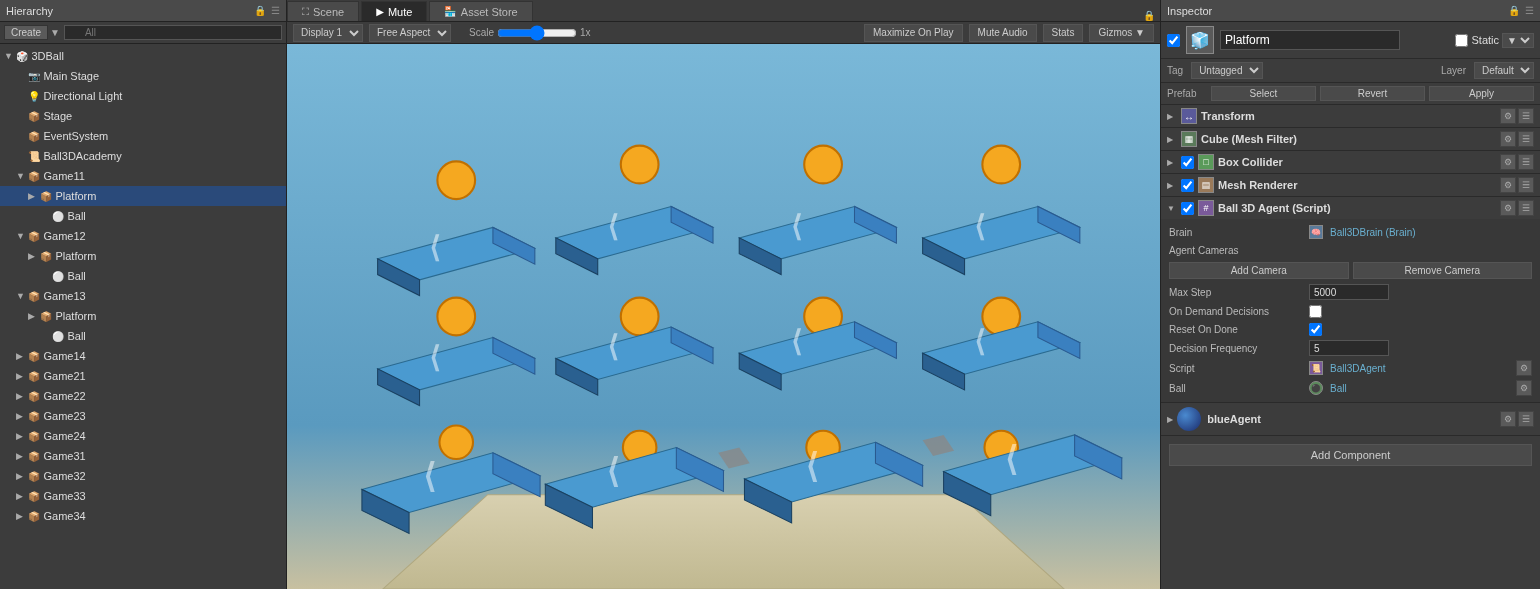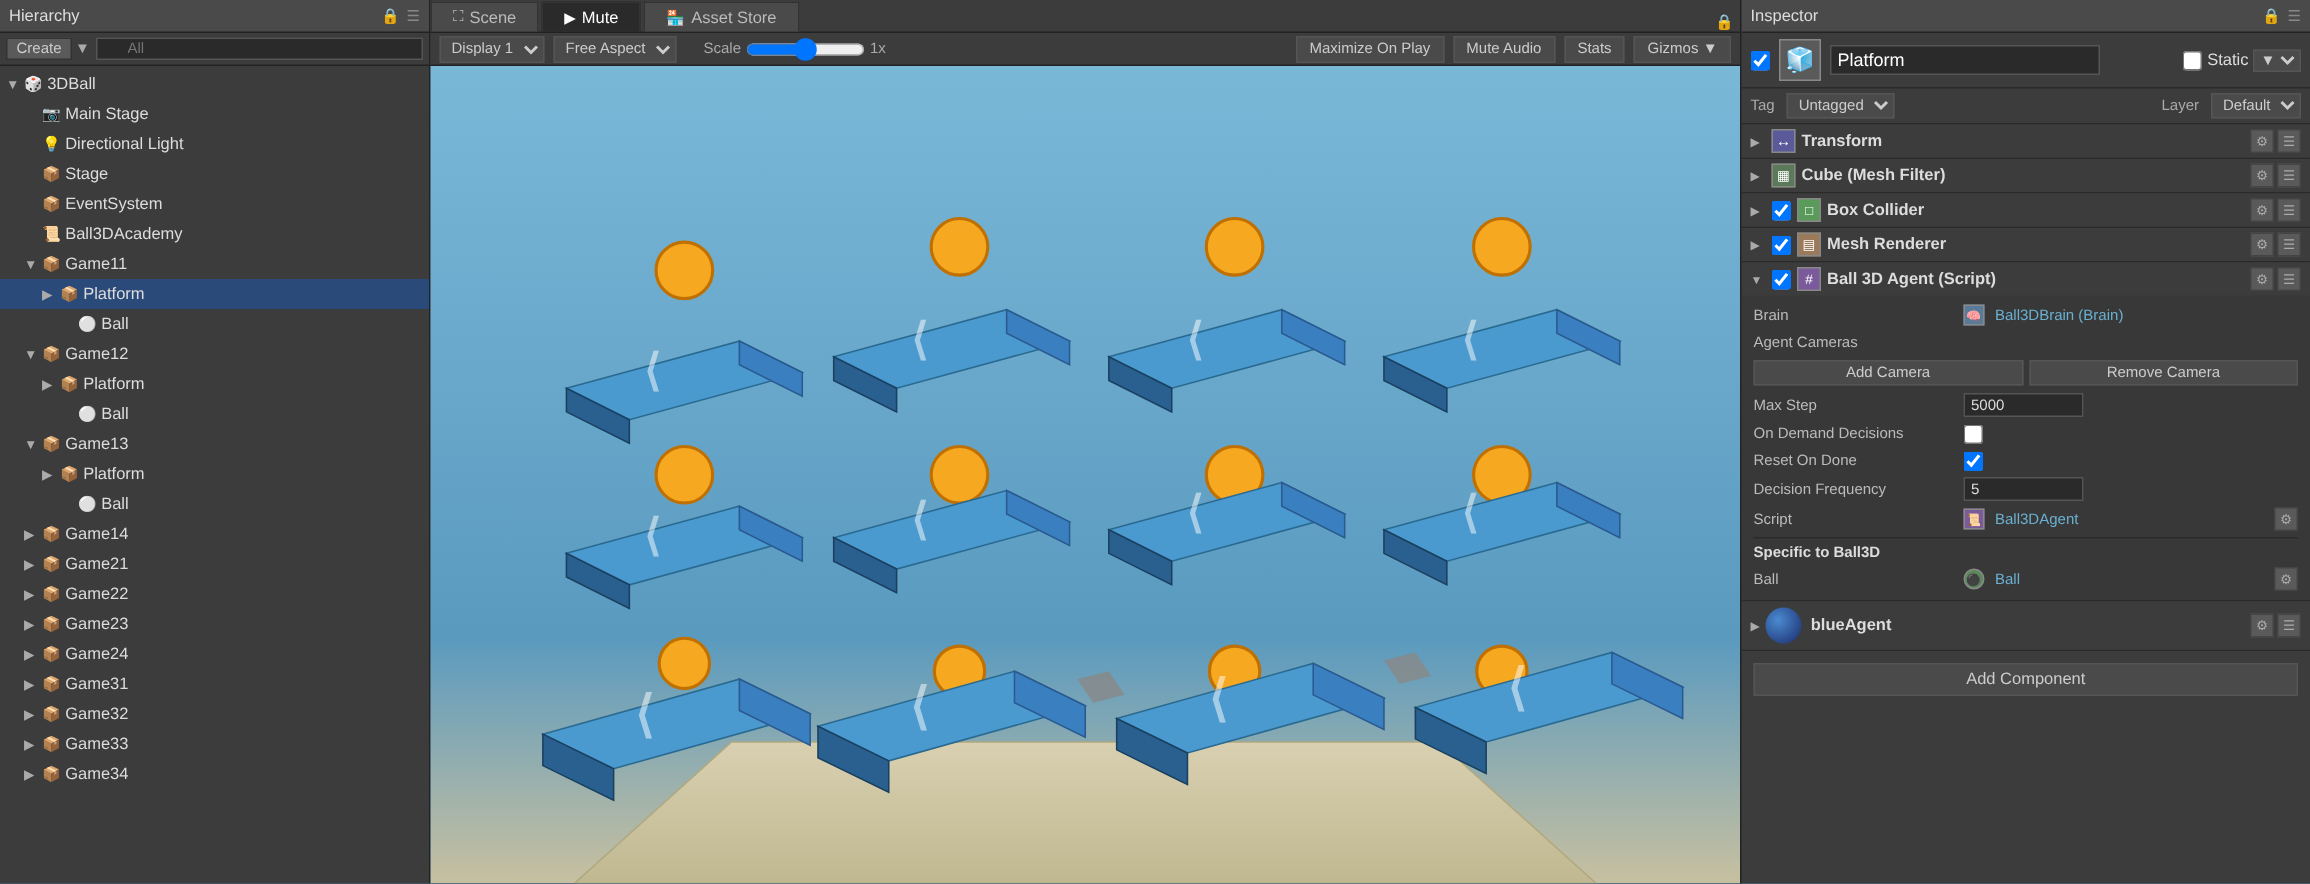--- a/index.html
+++ b/index.html
@@ -502,20 +502,26 @@
         <select class="tag-select">
           <option>Untagged</option>
         </select>
         <span style="flex:1;"></span>
         <span class="layer-label">Layer</span>
         <select class="layer-select">
           <option>Default</option>
         </select>
       </div>
 
+      <div class="prefab-row">
+        <span class="prefab-label">Prefab</span>
+        <button class="prefab-btn">Select</button>
+        <button class="prefab-btn">Revert</button>
+        <button class="prefab-btn">Apply</button>
+      </div>
 
       <div class="component">
         <div class="component-header">
           <span class="component-arrow">▶</span>
           <span class="component-icon component-icon-transform" style="font-size:10px;color:white;font-weight:bold;">↔</span>
           <span class="component-name">Transform</span>
           <div class="component-btns">
             <span class="comp-btn">⚙</span>
             <span class="comp-btn">☰</span>
           </div>
@@ -620,23 +626,20 @@
 
           <div class="prop-row">
             <span class="prop-label">Script</span>
             <div class="prop-value">
               <span class="prop-icon" style="background:#7a5a9a;">📜</span>
               <span class="prop-link">Ball3DAgent</span>
               <span class="comp-btn" style="margin-left:auto;">⚙</span>
             </div>
           </div>
 
-          <div class="prop-row" style="border-top:1px solid #2a2a2a;margin-top:2px;padding-top:4px;">
-            <span class="prop-label" style="font-weight:bold;color:#ddd;">Specific to Ball3D</span>
-          </div>
 
           <div class="prop-row">
             <span class="prop-label">Ball</span>
             <div class="prop-value">
               <span class="prop-icon" style="background:#5a8a5a;border-radius:50%;">⚫</span>
               <span class="prop-link">Ball</span>
               <span class="comp-btn" style="margin-left:auto;">⚙</span>
             </div>
           </div>
         </div>

